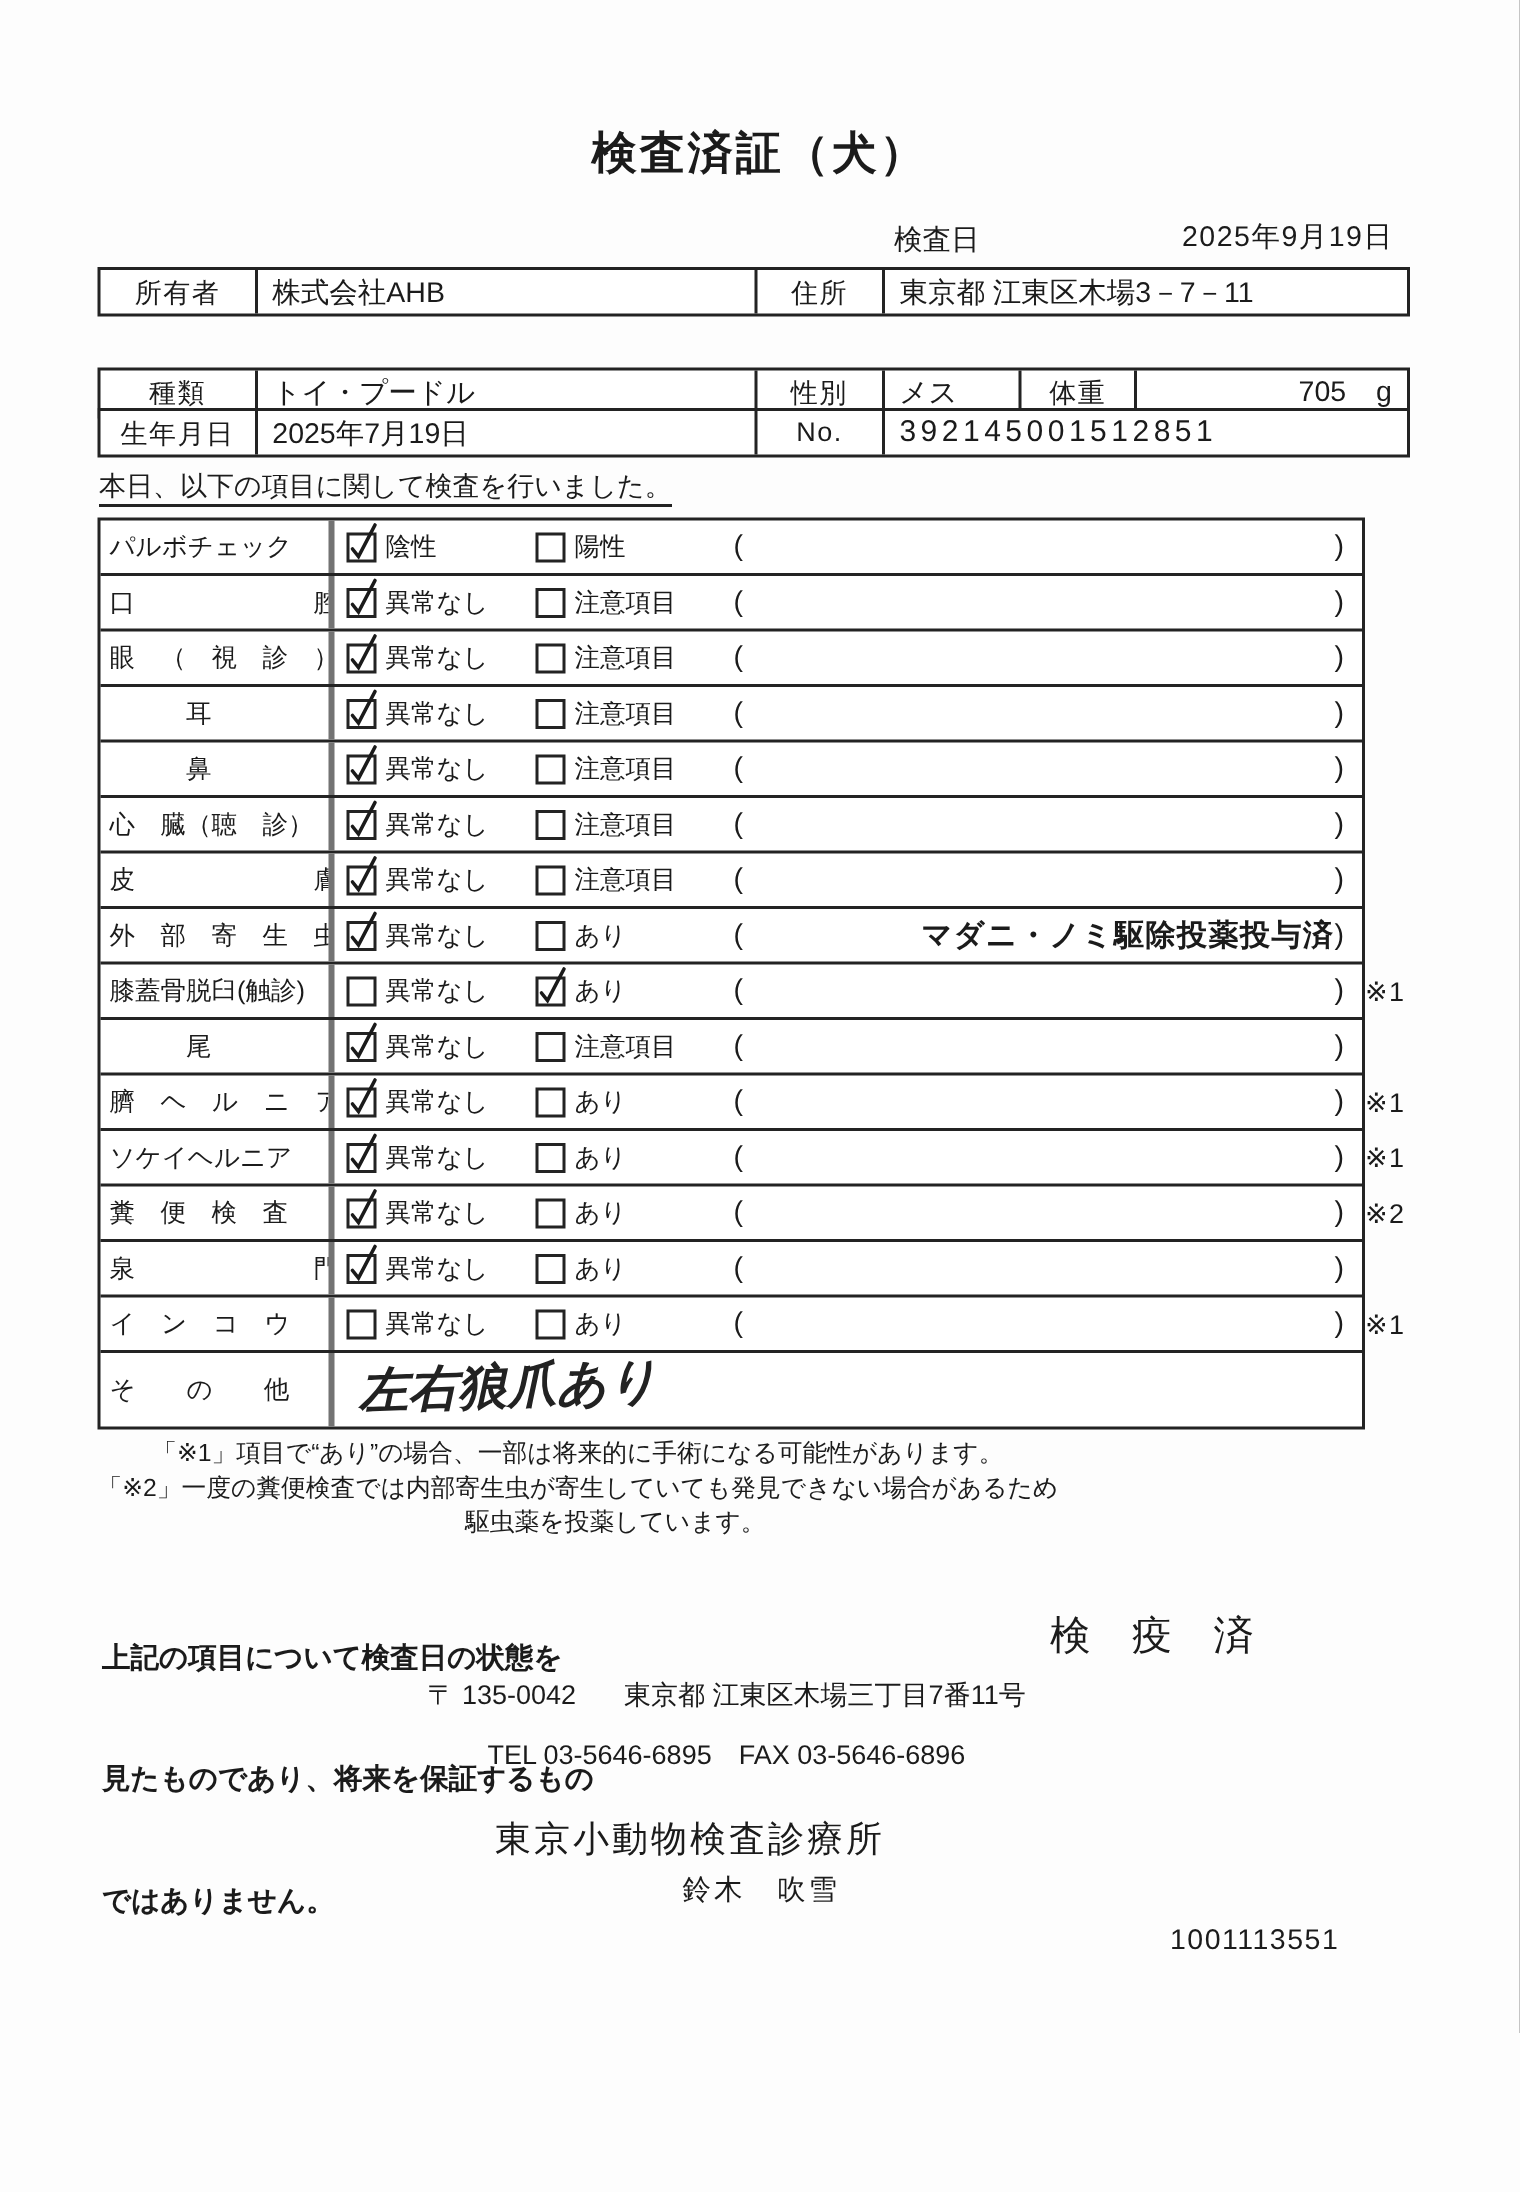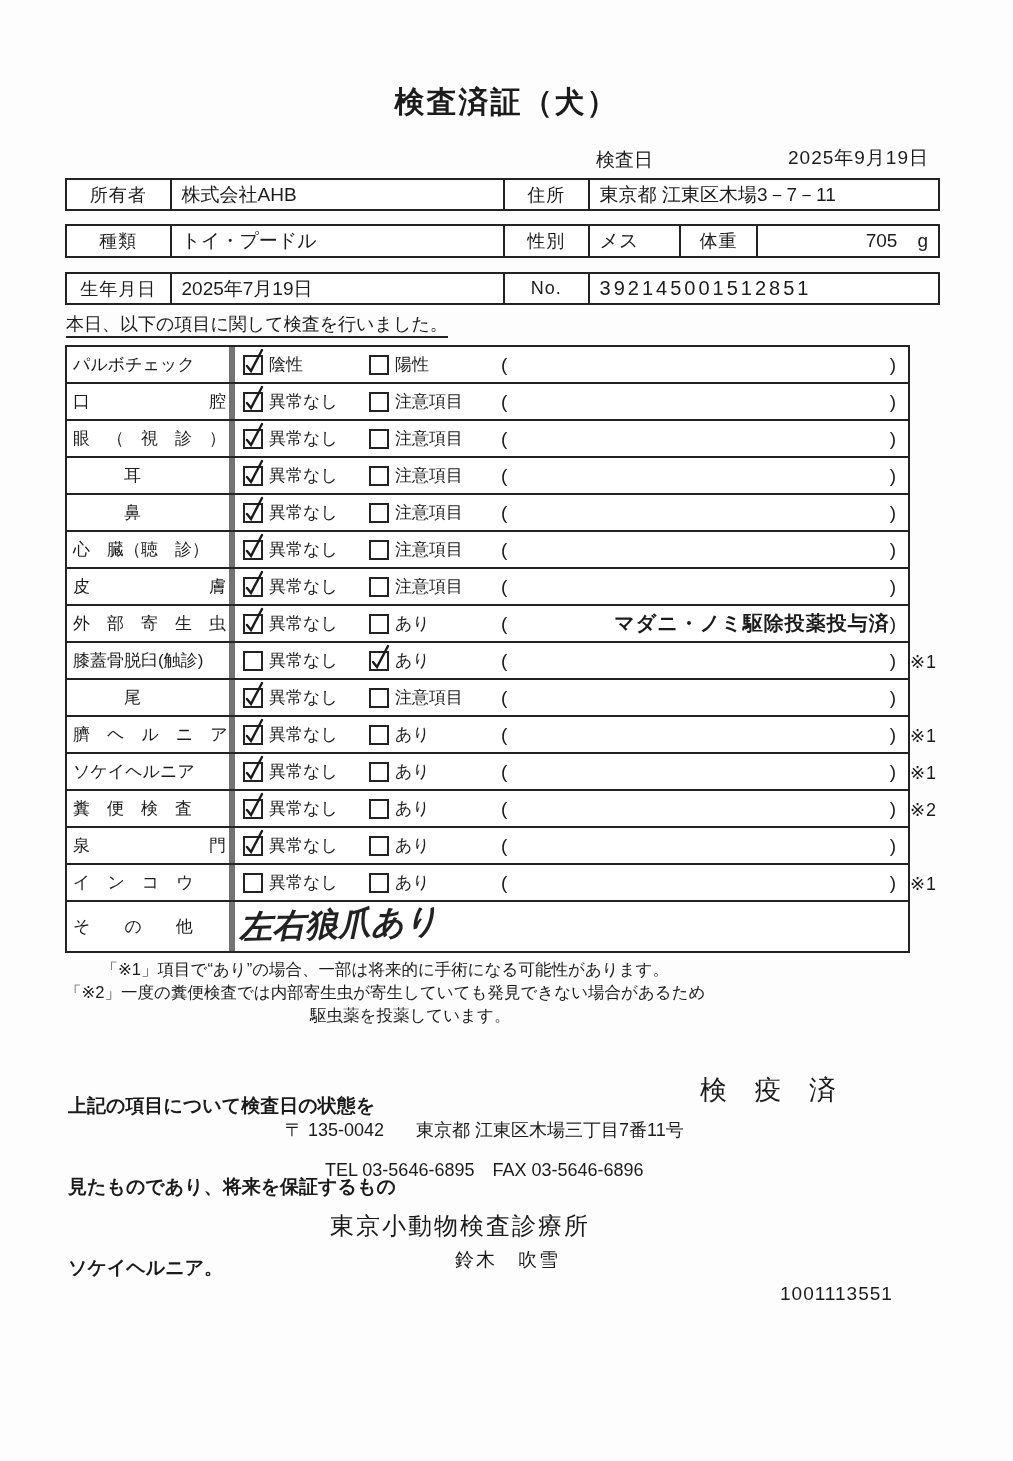--- a/index.html
+++ b/index.html
@@ -22,21 +22,21 @@
   .date-label { position: absolute; top: 147px; left: 565px; font-size: 19px; margin-left: 31px; }
   .date-value { position: absolute; top: 145px; left: 788px; font-size: 19px; letter-spacing: 1px; }
 
   
   .irow {
     position: absolute; left: 65px; width: 875px; height: 33px;
     display: flex; align-items: stretch; box-sizing: border-box;
     border: 2px solid #232323; background: #fff;
   }
   .irow-1 { top: 178px; }
-  .irow-2 { top: 224px; height: 34px; }
+  .irow-2 { top: 245px; height: 34px; }
   .irow-3 { top: 272px; }
   .icell {
     box-sizing: border-box; display: flex; align-items: center;
     border-left: 2px solid #232323; padding: 0 10px; font-size: 18px;
     overflow: hidden; white-space: nowrap;
   }
   .icell:first-child { border-left: none; }
   .ilabel { justify-content: center; padding: 0 4px; letter-spacing: 1px; }
   .ival { font-size: 19px; }
   .w-label1 { width: 103px; text-align: right; }
@@ -59,22 +59,22 @@
     position: absolute; top: 345px; left: 65px; width: 845px;
     border: 2px solid #232323; box-sizing: border-box; background: #fff;
   }
   .cl-row {
     position: relative; display: flex; align-items: center;
     height: 37px; border-bottom: 2px solid #232323; box-sizing: border-box;
   }
   .cl-row:last-child { border-bottom: none; }
   .cl-row-last { height: 49px; }
   .cl-name {
-    width: 168px; align-self: stretch; display: flex; align-items: center;
-    border-right: 6px solid #737373; box-sizing: border-box;
+    width: 156px; align-self: stretch; display: flex; align-items: center;
+    border-right: 4px solid #737373; box-sizing: border-box;
     padding-left: 6px; font-size: 17px; white-space: pre; overflow: hidden;
   }
   .opt { display: flex; align-items: center; gap: 6px; font-size: 17px; box-sizing: border-box; }
   .cl-opt1 { width: 132px; padding-left: 8px; }
   .cl-opt2 { width: 112px; padding-left: 2px; }
   .cb {
     width: 16px; height: 16px; border: 2px solid #232323;
     position: relative; flex: none; background: #fff;
   }
   .cb svg {
@@ -471,21 +471,21 @@
 
   <div class="notes">
     <div class="note-line">「※1」項目で“あり”の場合、一部は将来的に手術になる可能性があります。</div>
     <div class="note-line">「※2」一度の糞便検査では内部寄生虫が寄生していても発見できない場合があるため</div>
     <div class="note-line note-indent">駆虫薬を投薬しています。</div>
   </div>
 
   <div class="disclaimer">
     <div>上記の項目について検査日の状態を</div>
     <div>見たものであり、将来を保証するもの</div>
-    <div>ソケイヘルニア。</div>
+    <div>ではありません。</div>
   </div>
 
   <div class="stamp">検 疫 済</div>
 
   <div class="postal-line">
     <span>〒 135-0042</span>
     <span>東京都 江東区木場三丁目7番11号</span>
   </div>
   <div class="tel-line">TEL 03-5646-6895　FAX 03-5646-6896</div>
   <div class="clinic-name">東京小動物検査診療所</div>

